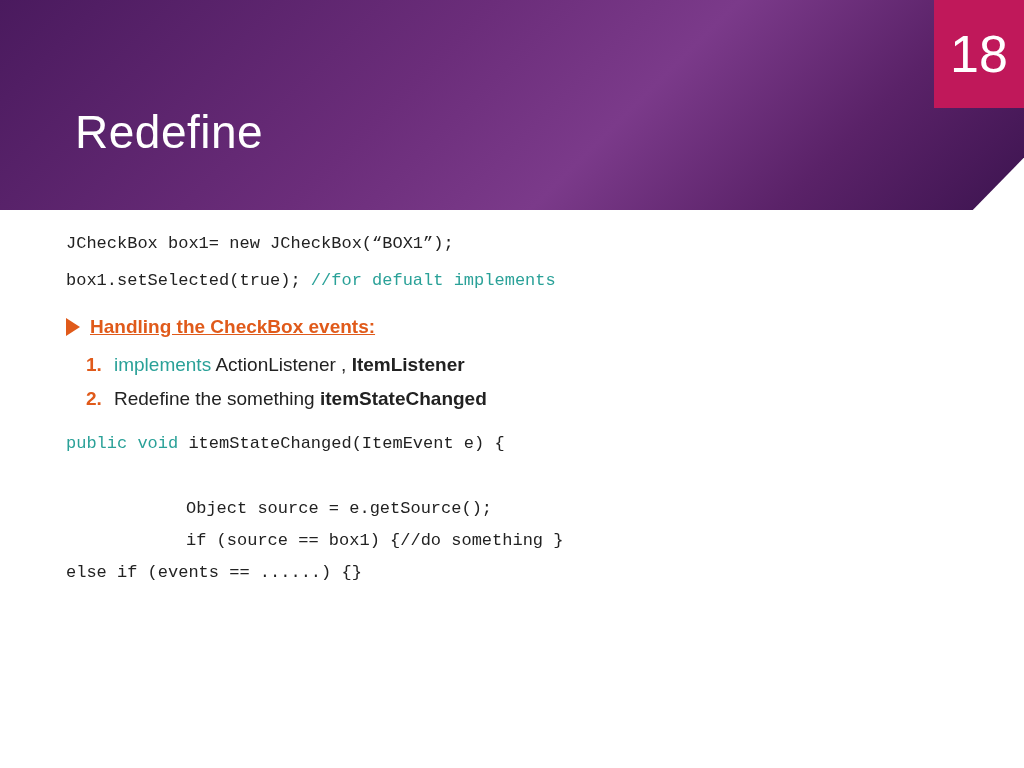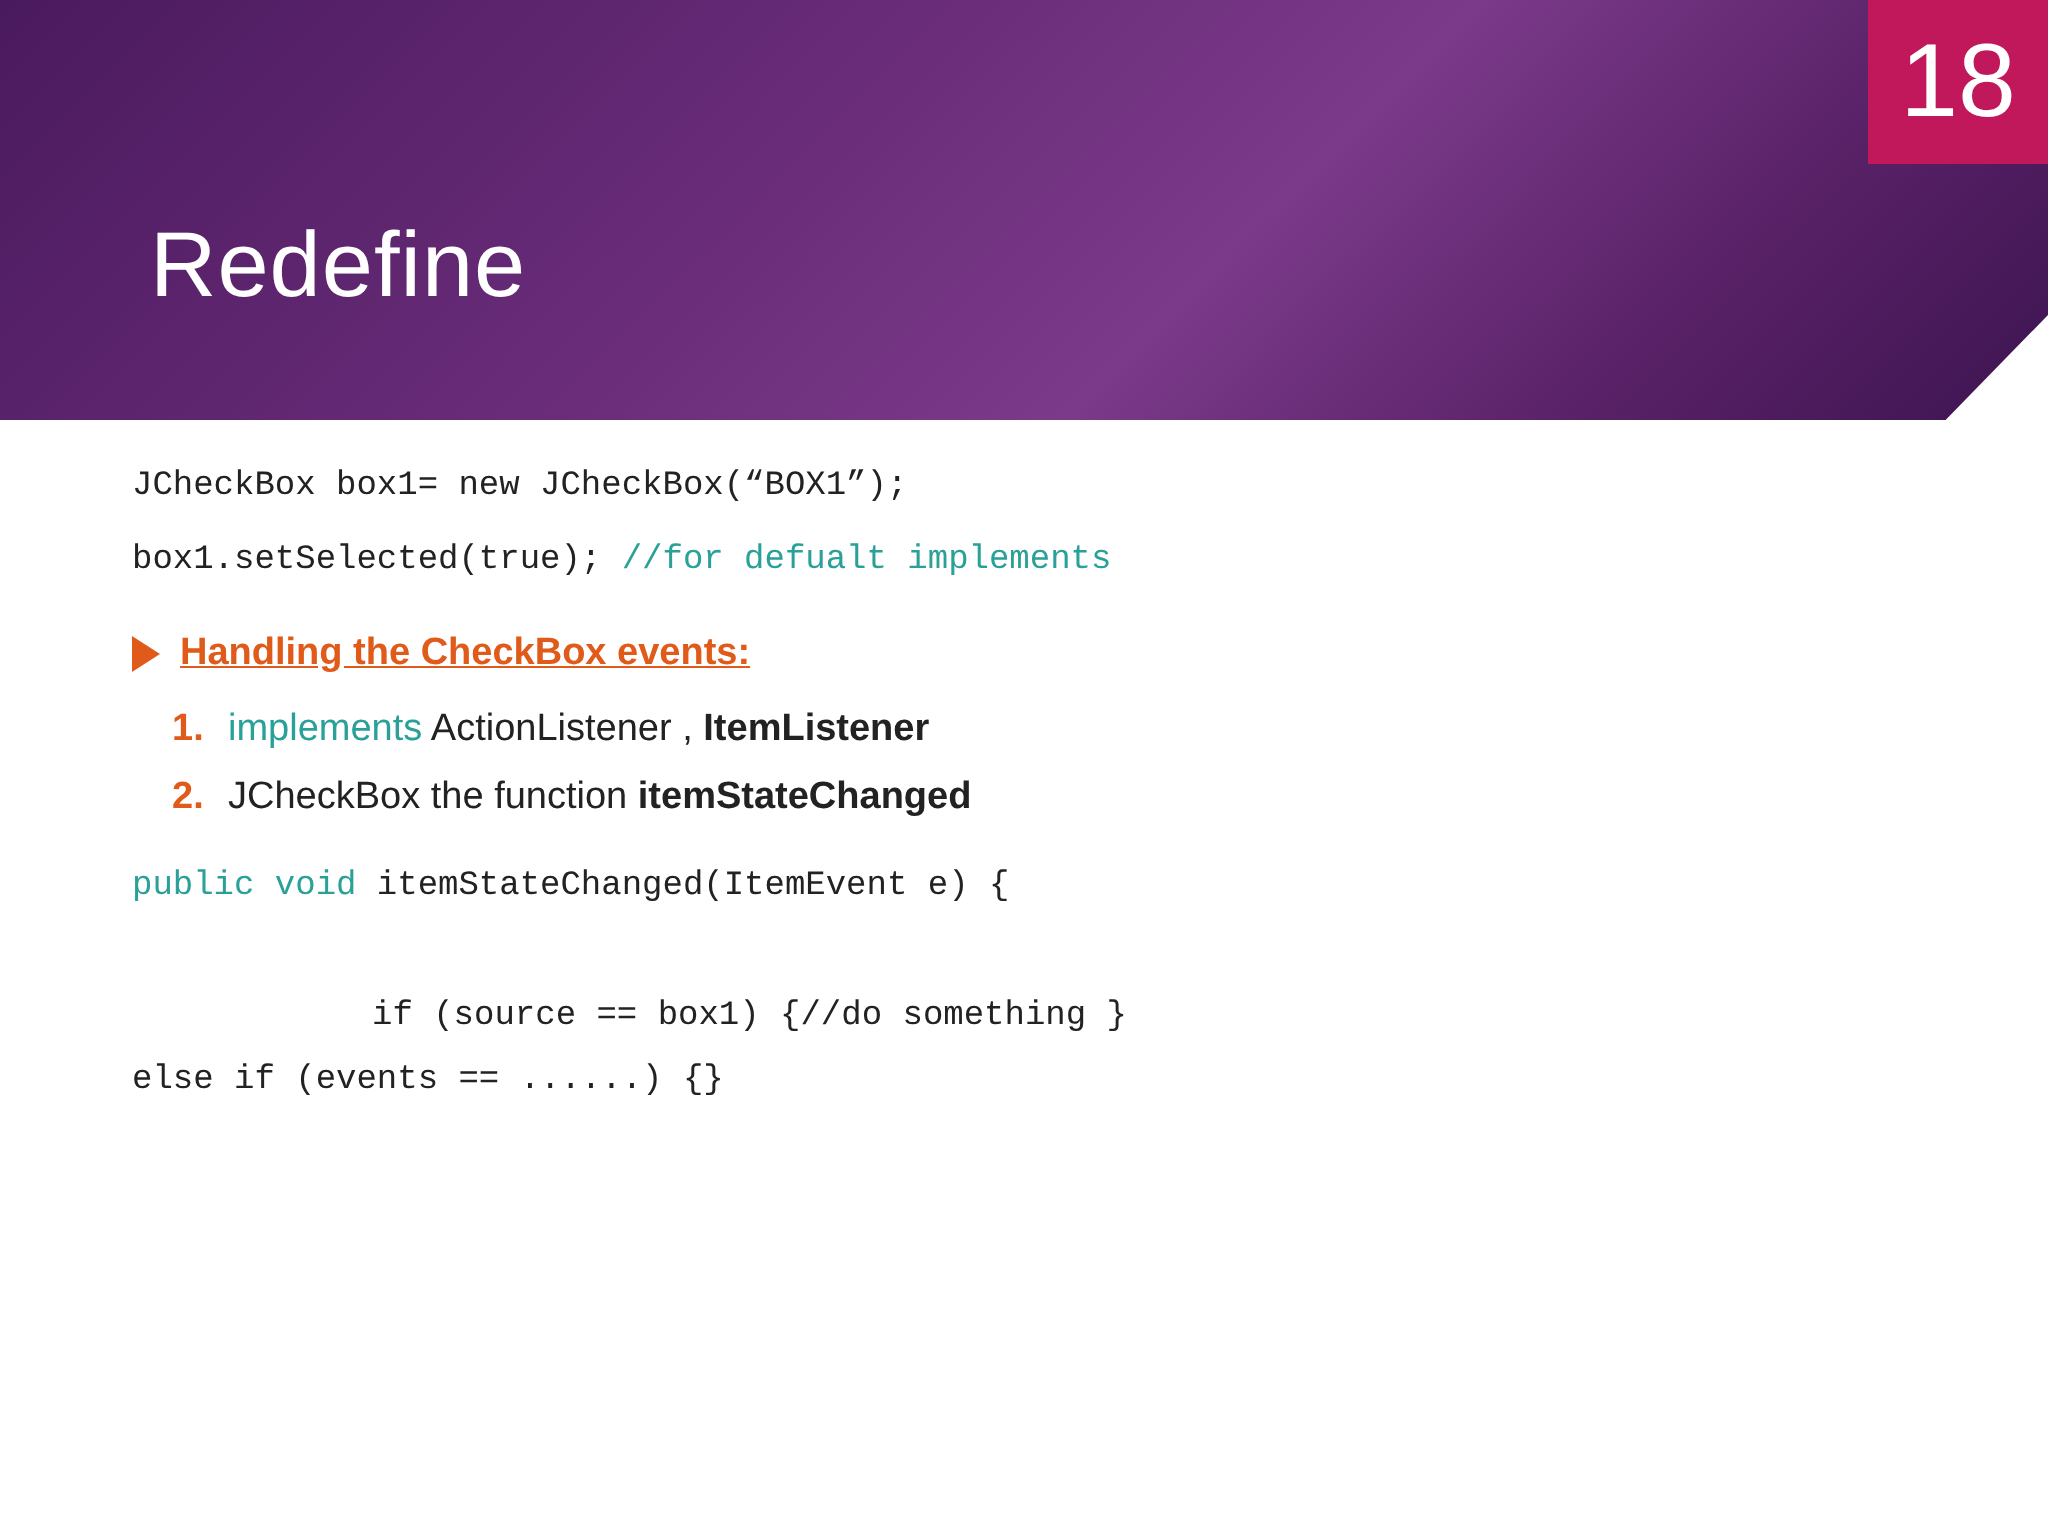--- a/index.html
+++ b/index.html
@@ -33,21 +33,21 @@
       background: linear-gradient(135deg, #4a1a5e 0%, #6b2d7a 40%, #7b3a8a 60%, #5a2268 80%, #3d1450 100%);
       clip-path: polygon(0 0, 100% 0, 100% 75%, 95% 100%, 0 100%);
     }
 
     
     .corner-tab {
       position: absolute;
       top: 0;
       right: 0;
       width: 90px;
-      height: 82px;
+      height: 108px;
       background: #c0185a;
       display: flex;
       align-items: center;
       justify-content: center;
       z-index: 10;
     }
 
     .slide-number {
       color: #ffffff;
       font-size: 52px;
@@ -197,31 +197,32 @@
           <span class="list-number">1.</span>
           <span>
             <span class="keyword-implements">implements</span>
             <span> ActionListener , </span>
             <span class="keyword-bold">ItemListener</span>
           </span>
         </li>
         <li>
           <span class="list-number">2.</span>
           <span>
-            <span>JCheckBox the function </span>
+            <span>Redefine the something </span>
             <span class="keyword-bold">itemStateChanged</span>
           </span>
         </li>
       </ul>
     </div>
 
     <div class="code-section">
       <div>
         <span class="kw">public void</span><span> itemStateChanged(ItemEvent e) {</span>
       </div>
       <div>&nbsp;</div>
+      <div class="code-indent-1">Object source = e.getSource();</div>
       <div class="code-indent-1">if (source == box1) {//do something  }</div>
       <div class="code-indent-2"> else if (events == ......) {}</div>
     </div>
 
   </div>
 
 </div>
 
 </body></html>

